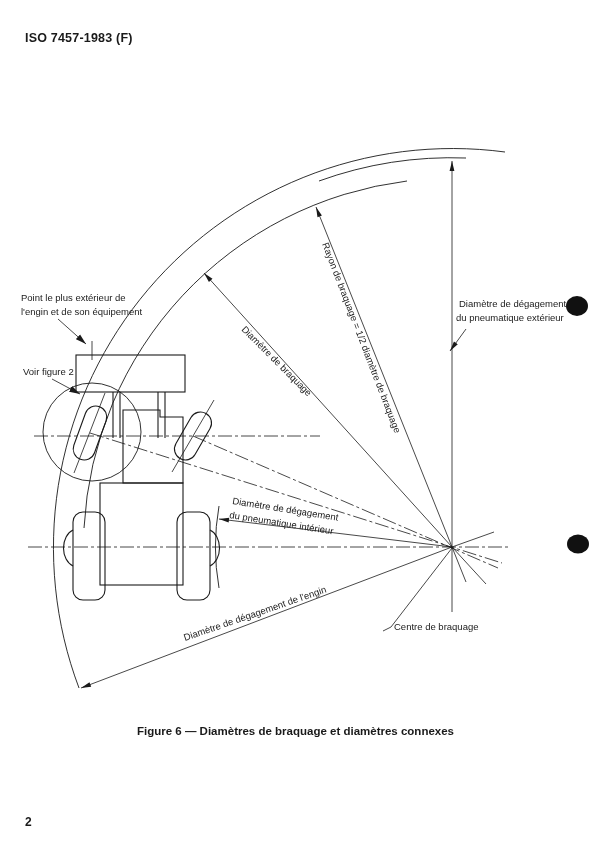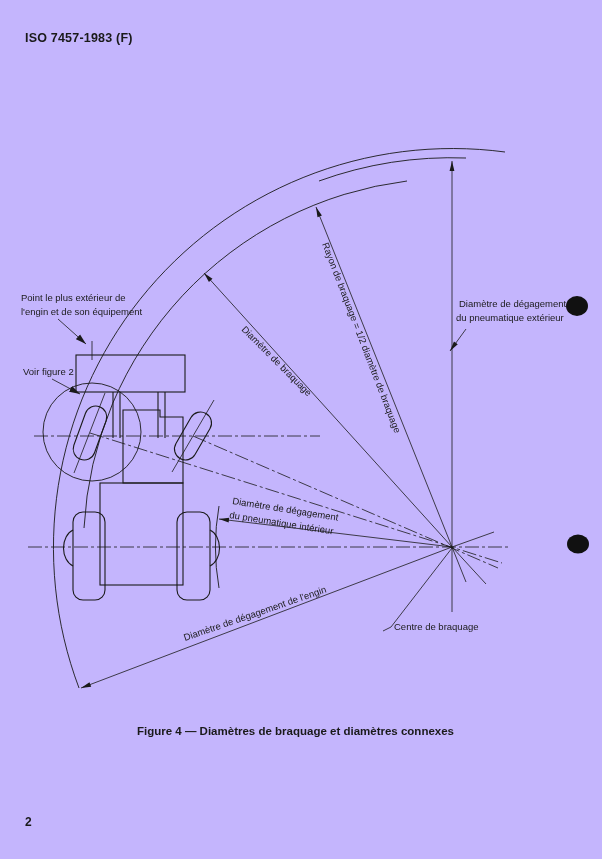--- a/index.html
+++ b/index.html
@@ -1,19 +1,19 @@
 <!DOCTYPE html>
 <html><head>
 <meta charset="utf-8">
 <style>
   html,body{margin:0;padding:0;background:#e8e8e8;}
   .page{
     position:relative;
     width:602px;height:859px;
-    background:#c4b5fd;
+    background:#ffffff;
     overflow:hidden;
     font-family:"Liberation Sans","DejaVu Sans",sans-serif;
     color:#1a1a1a;
   }
   .hdr{
     position:absolute;left:25px;top:31px;
     font-size:12.5px;font-weight:bold;letter-spacing:.2px;
   }
   .caption{
     position:absolute;left:137px;top:725px;
@@ -115,15 +115,15 @@
       <text x="185" y="641" transform="rotate(-19 185 641)">Diamètre de dégagement de l'engin</text>
       <text x="394" y="630">Centre de braquage</text>
     </g>
 
     <g>
       <ellipse cx="577" cy="306" rx="11" ry="10" fill="#111"></ellipse>
       <ellipse cx="578" cy="544" rx="11" ry="9.5" fill="#111"></ellipse>
     </g>
   </svg>
 
-  <div class="caption">Figure 4 — Diamètres de braquage et diamètres connexes</div>
+  <div class="caption">Figure 6 — Diamètres de braquage et diamètres connexes</div>
   <div class="pagenum">2</div>
 </div>
 
 </body></html>

